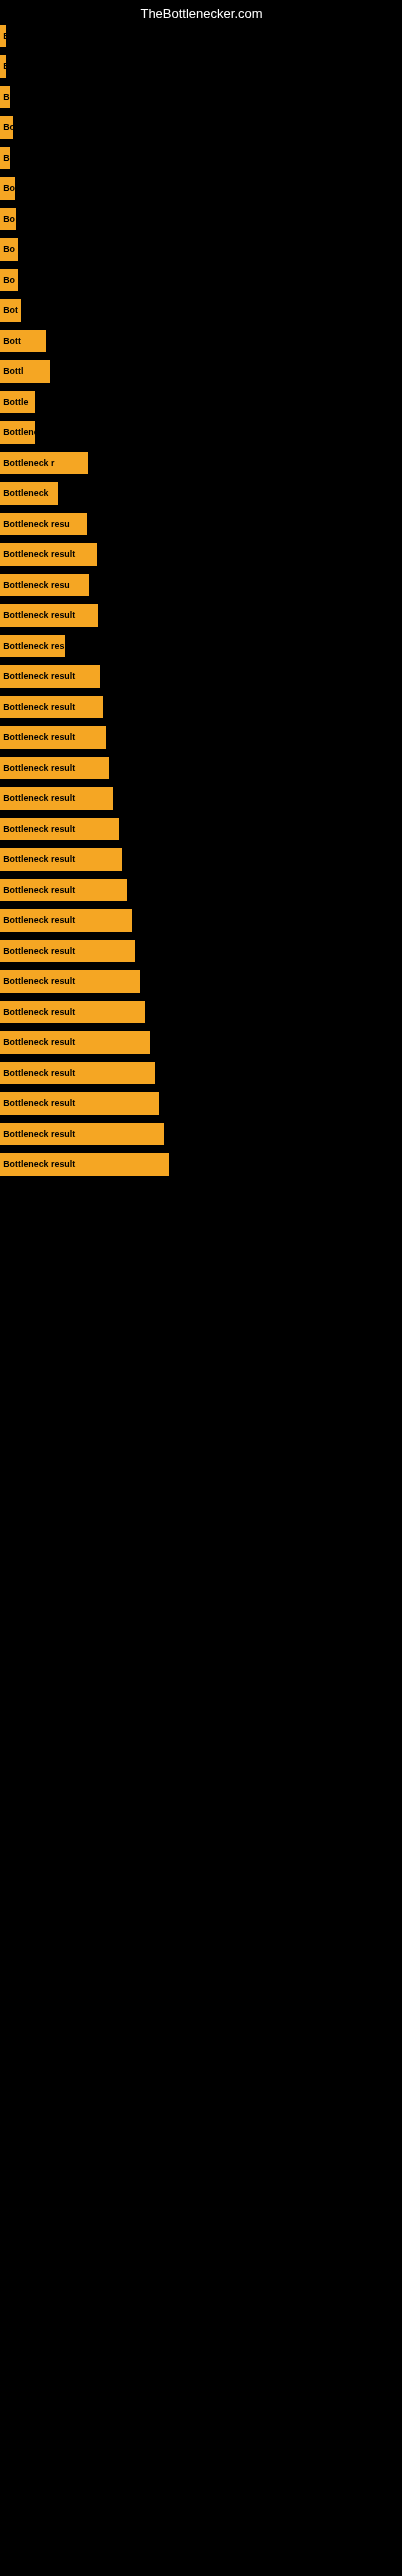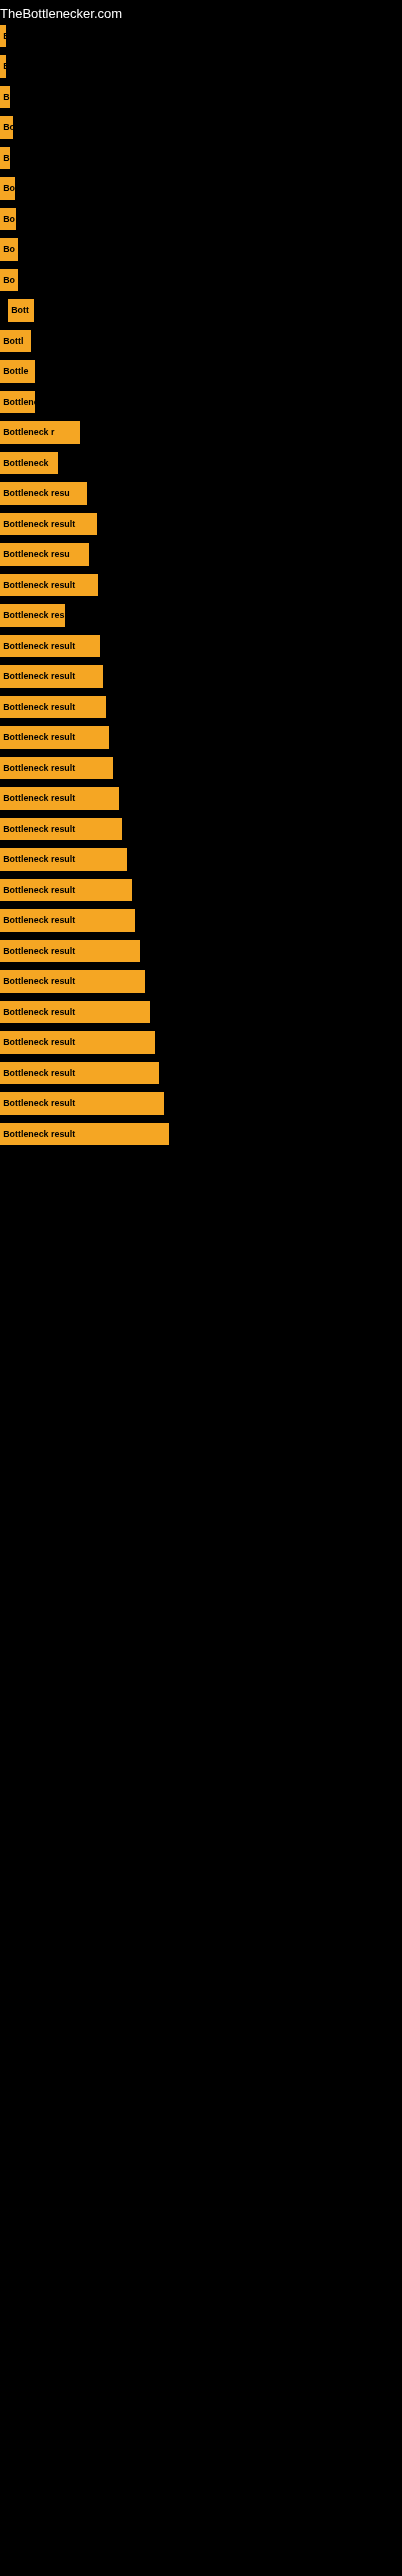--- a/index.html
+++ b/index.html
@@ -10,20 +10,21 @@
     body {
       background-color: #000;
       width: 403px;
       min-height: 2576px;
       font-family: Arial, sans-serif;
       position: relative;
     }
     .site-title {
       color: #fff;
       font-size: 13px;
+      text-align: center;
       padding: 6.4px 0 3.2px 0;
       font-weight: normal;
     }
     .bar {
       background-color: #f5a623;
       height: 22.5px;
       display: flex;
       align-items: center;
       padding-left: 3.2px;
       min-width: 6.4px;
@@ -84,41 +85,46 @@
       <div class="bar" style="width: 17.7px;">
         <span class="bar-label">Bo</span>
       </div>
     </div>
     <div class="row-wrapper">
       <div class="bar" style="width: 17.7px;">
         <span class="bar-label">Bo</span>
       </div>
     </div>
     <div class="row-wrapper">
-      <div class="bar" style="width: 26px; margin-left: 8px;">
+      <div class="bar" style="width: 21px;">
+        <span class="bar-label">Bot</span>
+      </div>
+    </div>
+    <div class="row-wrapper">
+      <div class="bar" style="width: 46px;">
         <span class="bar-label">Bott</span>
       </div>
     </div>
     <div class="row-wrapper">
-      <div class="bar" style="width: 31px;">
+      <div class="bar" style="width: 50px;">
         <span class="bar-label">Bottl</span>
       </div>
     </div>
     <div class="row-wrapper">
       <div class="bar" style="width: 35px;">
         <span class="bar-label">Bottle</span>
       </div>
     </div>
     <div class="row-wrapper">
       <div class="bar" style="width: 35px;">
         <span class="bar-label">Bottlene</span>
       </div>
     </div>
     <div class="row-wrapper">
-      <div class="bar" style="width: 80px;">
+      <div class="bar" style="width: 88px;">
         <span class="bar-label">Bottleneck r</span>
       </div>
     </div>
     <div class="row-wrapper">
       <div class="bar" style="width: 58px; align-items: center;">
         <span class="bar-label">Bottleneck</span>
       </div>
     </div>
     <div class="row-wrapper">
       <div class="bar" style="width: 87px;">

